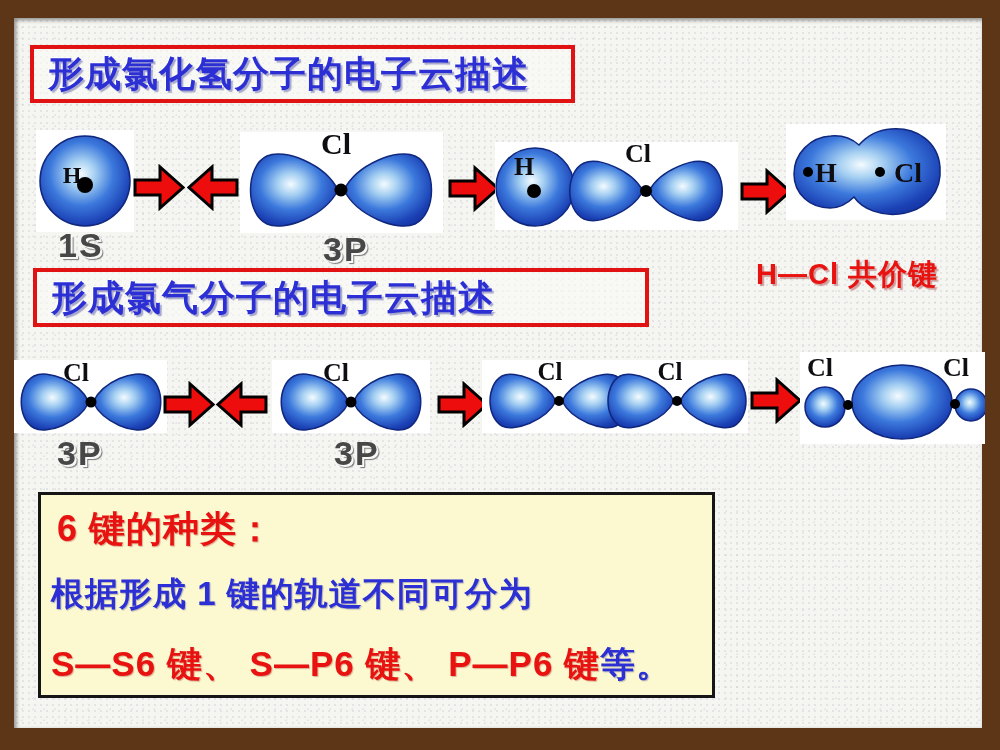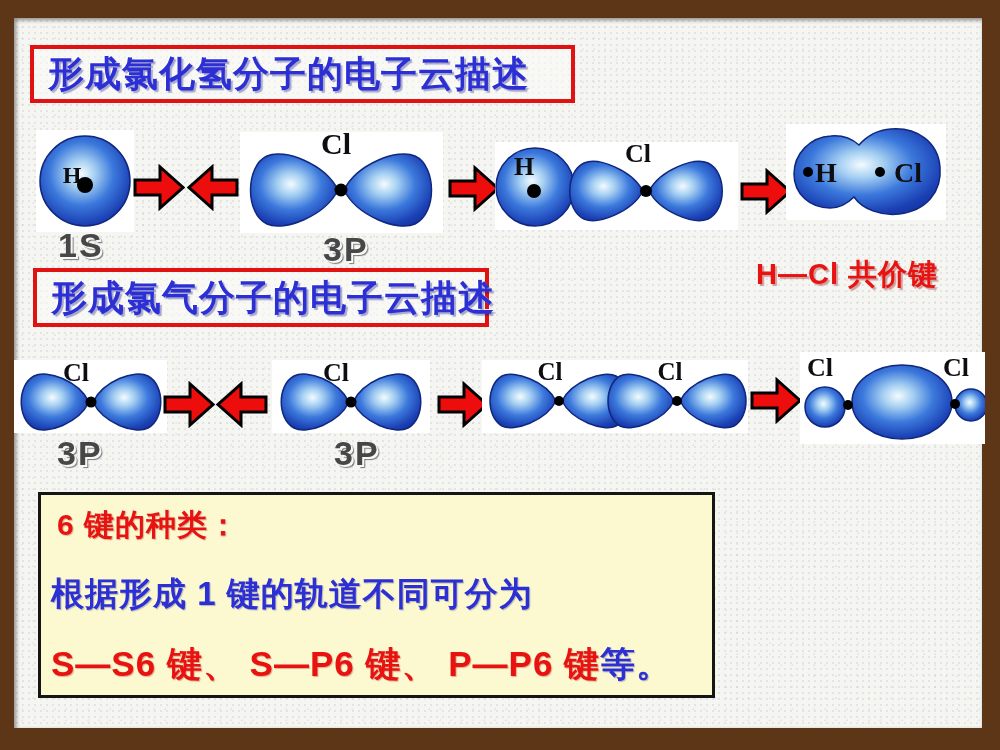--- a/index.html
+++ b/index.html
@@ -100,21 +100,21 @@
     <svg viewBox="0 0 160 96">
       <path d="M45 12 C24 13 8 30 8 50 C8 70 24 84 44 84 C54 84 62 79 68 73 C77 86 96 92 113 90 C141 87 156 67 154 43 C152 18 131 3 105 5 C91 6 80 13 73 21 C65 14 56 11 45 12 Z" fill="url(#gCloud)" stroke="#10277e" stroke-width="1.5"></path>
       <circle cx="22" cy="48" r="5" fill="#000"></circle>
       <text class="serif" x="40" y="58" font-size="28" text-anchor="middle">H</text>
       <circle cx="94" cy="48" r="5" fill="#000"></circle>
       <text class="serif" x="122" y="58" font-size="28" text-anchor="middle">Cl</text>
     </svg>
   </div>
   <div class="cap" style="left:756px;top:227px;">H—Cl 共价键</div>
 
-  <div class="titlebox" style="left:33px;top:268px;width:456px;height:59px;">
+  <div class="titlebox" style="left:33px;top:268px;width:616px;height:59px;">
     <span class="titletext">形成氯气分子的电子云描述</span>
   </div>
 
   <div class="fig" style="left:14px;top:360px;width:153px;height:73px;">
     <svg viewBox="0 0 153 73">
       <path d="M75 42 C65 21, 33 9, 20 16 C3 25, 3 59, 20 68 C33 75, 65 63, 75 42 Z" fill="url(#gCloud)" stroke="#10277e" stroke-width="1.5"></path>
       <path d="M79 42 C89 21, 121 9, 134 16 C151 25, 151 59, 134 68 C121 75, 89 63, 79 42 Z" fill="url(#gCloud)" stroke="#10277e" stroke-width="1.5"></path>
       <circle cx="77" cy="42" r="5.5" fill="#000"></circle>
       <text class="serif" x="62" y="21" font-size="26" text-anchor="middle">Cl</text>
     </svg>
@@ -165,19 +165,19 @@
       <circle cx="171" cy="53" r="16" fill="url(#gCloud)" stroke="#10277e" stroke-width="1.5"></circle>
       <ellipse cx="102" cy="50" rx="50" ry="37" fill="url(#gCloud)" stroke="#10277e" stroke-width="1.5"></ellipse>
       <circle cx="48" cy="53" r="5" fill="#000"></circle>
       <circle cx="155" cy="52" r="5" fill="#000"></circle>
       <text class="serif" x="20" y="24" font-size="26" text-anchor="middle">Cl</text>
       <text class="serif" x="156" y="24" font-size="26" text-anchor="middle">Cl</text>
     </svg>
   </div>
 
   <div class="notebox">
-    <div class="nb-line nb-red" style="left:16px;top:10px;font-size:30px;">6 键的种类：</div>
+    <div class="nb-line nb-red" style="left:16px;top:10px;font-size:36px;">6 键的种类：</div>
     <div class="nb-line nb-blue" style="left:10px;top:77px;font-size:33px;">根据形成 1 键的轨道不同可分为</div>
     <div class="nb-line" style="left:10px;top:146px;font-size:35px;">
       <span class="nb-red">S—S6 键、 S—P6 键、 P—P6 键</span><span class="nb-blue">等。</span>
     </div>
   </div>
 </div>
 
 </body></html>

